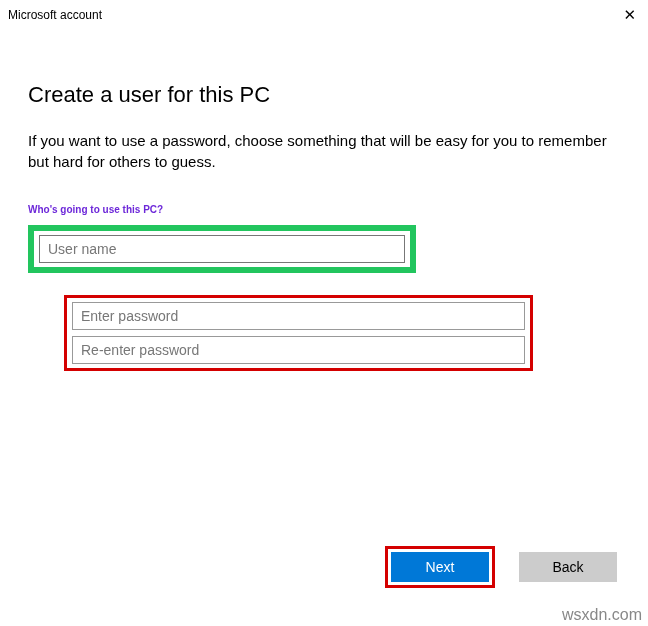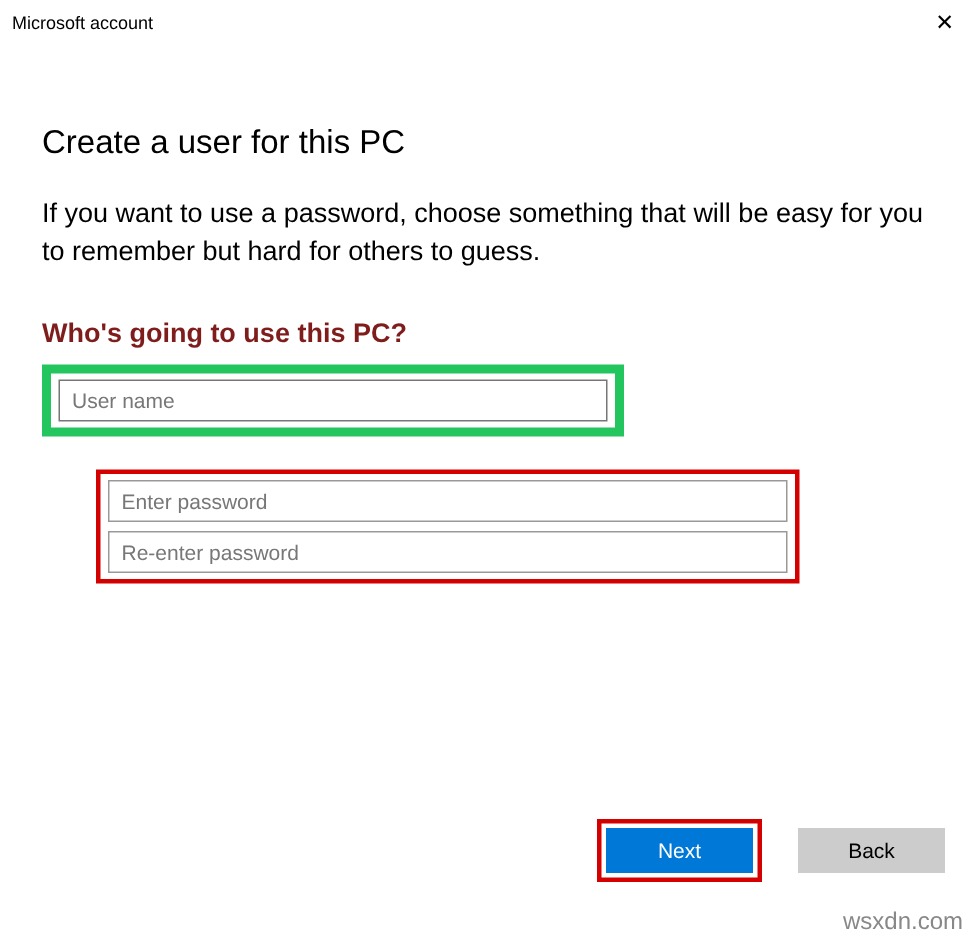--- a/index.html
+++ b/index.html
@@ -28,29 +28,29 @@
       padding: 0 28px;
     }
     .heading {
       font-size: 22px;
       font-weight: 400;
       color: #000;
       margin-top: 52px;
       margin-bottom: 22px;
     }
     .description {
-      font-size: 18px;
+      font-size: 15px;
       color: #000;
       line-height: 1.4;
       margin-bottom: 32px;
     }
     .section-label {
-      font-size: 18px;
+      font-size: 10px;
       font-weight: 600;
-      color: #7f1d1d;
+      color: #6d28d9;
       margin-bottom: 10px;
     }
     .input-group {
       border: 6px solid #22c55e;
       padding: 4px 5px;
       margin-bottom: 22px;
       width: 388px;
     }
     .input-group-double {
       border: 3px solid #d40000;
@@ -72,21 +72,21 @@
       border: 1px solid #777;
       color: #666;
     }
     input::placeholder { color: #777; }
     .input-group-double input + input {
       margin-top: 6px;
     }
     .footer {
       position: absolute;
       bottom: 38px;
-      right: 18px;
+      right: 31px;
       display: flex;
       gap: 0;
       align-items: center;
     }
     .btn {
       width: 98px;
       height: 30px;
       font-size: 14px;
       font-family: inherit;
       border: none;

